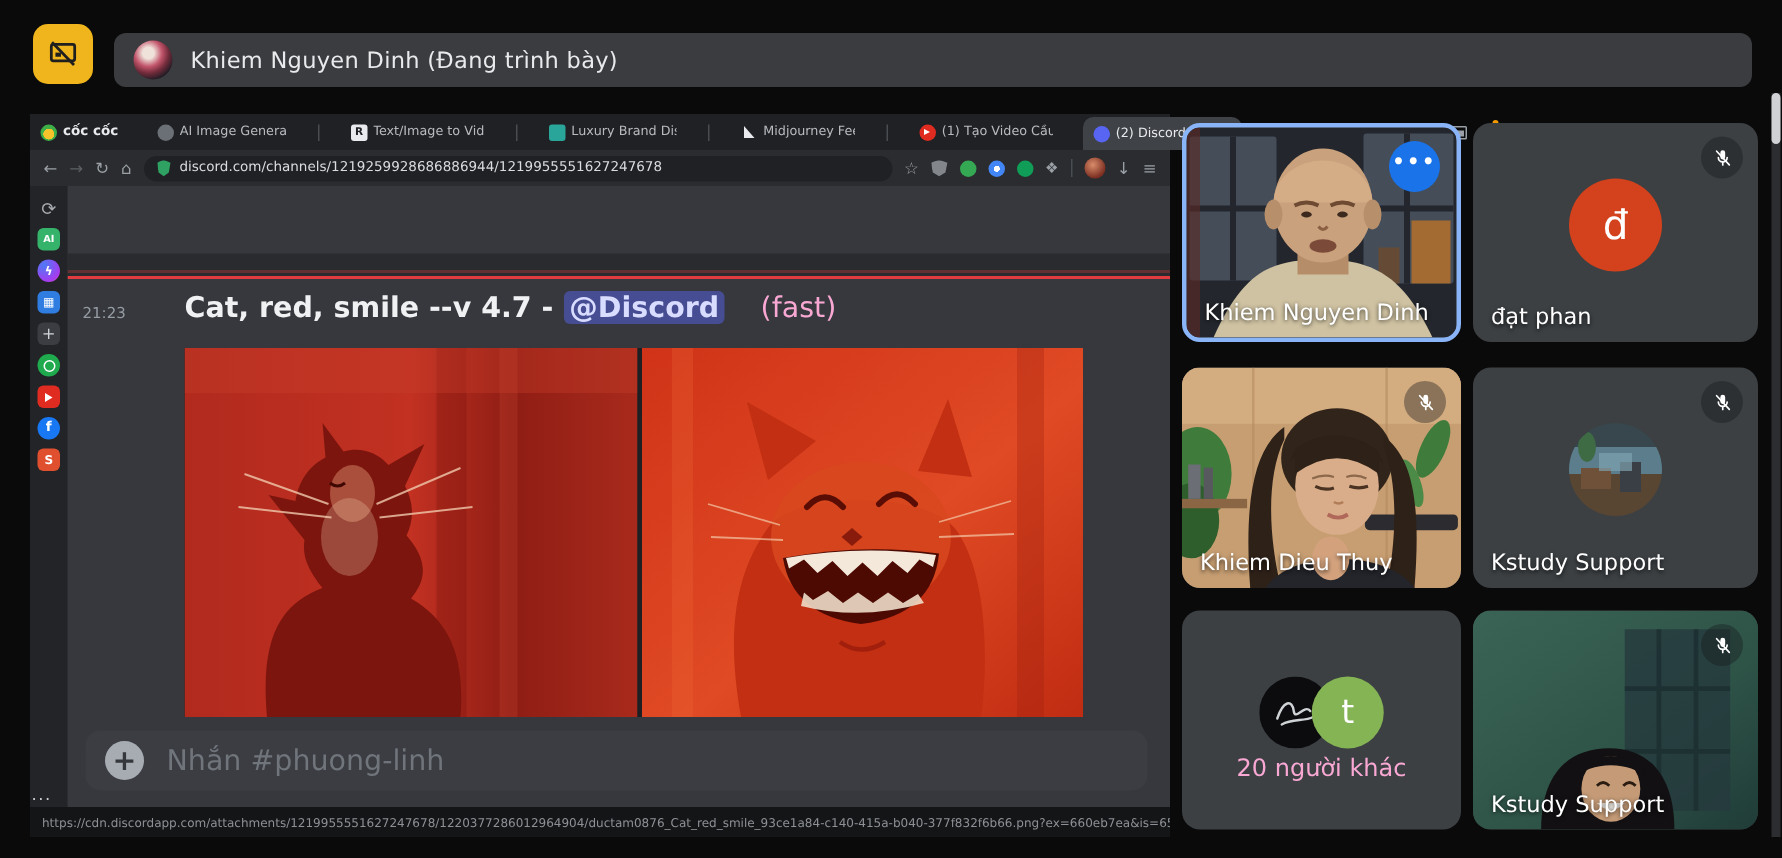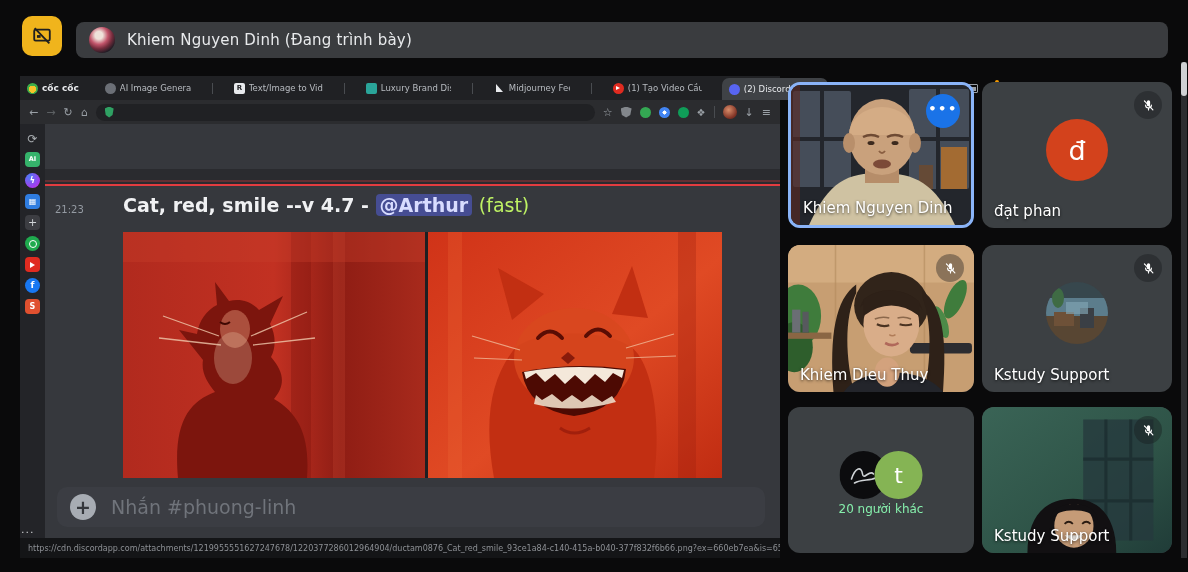--- a/index.html
+++ b/index.html
@@ -75,21 +75,21 @@
   .content { position:absolute; left:25px; top:48px; width:735px; height:414px; background:#36383d; overflow:hidden; }
   .vrow { position:absolute; left:80px; top:9px; display:flex; gap:13px; }
   .vbtn { width:90px; height:36px; background:#585c64; border:none; border-radius:4px; color:#f2f3f5;
           font-size:16px; font-family:inherit; cursor:pointer; }
   .btn-strip { position:absolute; left:0; top:45px; width:735px; height:15px; background:#2a2b2f; }
   .red-divider { position:absolute; left:0; top:60px; width:735px; height:2px; background:#e23c40;
                  box-shadow:0 -4px 0 rgba(226,60,64,.30); }
   .msg-time { position:absolute; left:10px; top:80px; color:#959ba3; font-size:10px; }
   .msg-line { position:absolute; left:78px; top:70px; font-size:19px; font-weight:700; color:#f0f1f3; white-space:nowrap; }
   .mention { background:rgba(88,101,242,.48); color:#d8dcff; border-radius:4px; padding:0 4px; cursor:pointer; }
-  .mode { font-weight:400; color:#bef264; }
+  .mode { font-weight:400; color:#f9a8d4;margin-left:17px; }
   .imgs { position:absolute; left:78px; top:108px; width:599px; height:246px; display:flex; gap:3px; background:#1e1f22; cursor:pointer; }
   .img-half { height:246px; } .img-half svg { display:block; width:100%; height:100%; }
   .composer { position:absolute; left:12px; top:363px; width:708px; height:40px; background:#3b3d43; border-radius:10px;
               display:flex; align-items:center; gap:15px; padding:0 13px; cursor:text; }
   .plus-circle { width:26px; height:26px; border-radius:50%; background:#a7acb3; color:#34373c; font-size:19px;
                  display:flex; align-items:center; justify-content:center; font-weight:700; cursor:pointer; flex:none; line-height:0; }
   .placeholder { color:#70747b; font-size:19px; }
   .statusbar { position:absolute; left:0; top:462px; width:760px; height:20px; background:#141517;
                display:flex; align-items:center; padding-left:8px; overflow:hidden; }
   .status-text { color:#8d9095; font-size:8px; white-space:nowrap; }
@@ -112,21 +112,21 @@
   .menu-blue { position:absolute; right:11px; top:9px; width:34px; height:34px; border-radius:50%; background:#1a73e8;
                display:flex; align-items:center; justify-content:center; color:#fff; font-size:13px; font-weight:700;
                letter-spacing:1.6px; cursor:pointer; padding-bottom:6px; }
   .big-avatar { position:absolute; left:50%; transform:translateX(-50%); top:37px; width:62px; height:62px;
                 border-radius:50%; }
   .t2 .big-avatar { background:#d3421c; color:#fff; display:flex; align-items:center; justify-content:center;
                     font-size:27px; font-weight:500; }
   .t5 .avatars { position:absolute; top:44px; left:50%; transform:translateX(-50%); display:flex; align-items:center; }
   .green-av { width:48px; height:48px; border-radius:50%; background:#85b454; margin-left:-13px; z-index:2;
               display:flex; align-items:center; justify-content:center; color:#fff; font-size:22px; font-weight:500; }
-  .center-name { position:absolute; top:95px; width:100%; text-align:center; color:#86efac; font-size:12px; font-weight:500; }
+  .center-name { position:absolute; top:95px; width:100%; text-align:center; color:#f9a8d4; font-size:16px; font-weight:500; }
 
   .scrollbar { position:absolute; left:1181px; top:62px; width:6px; height:496px; background:#2c2d30; }
   .scroll-thumb { width:6px; height:34px; background:#cfd1d4; border-radius:3px; cursor:pointer; }
 </style>
 </head>
 <body>
 
 <div class="stage">
 
   <button class="stop-btn">
@@ -195,20 +195,21 @@
       </div>
     </div>
 
     <div class="toolbar">
       <span class="nav-ic">←</span>
       <span class="nav-ic dim">→</span>
       <span class="nav-ic">↻</span>
       <span class="nav-ic">⌂</span>
       <div class="omnibox">
         <span class="shield"></span>
+        <span class="url-text">discord.com/channels/1219259928686886944/1219955551627247678</span>
       </div>
       <span class="nav-ic">☆</span>
       <span class="ext ext-shield"></span>
       <span class="ext" style="background:#34a853"></span>
       <span class="ext" style="background:radial-gradient(circle,#fff 0 25%,#4285f4 27%)"></span>
       <span class="ext" style="background:#0f9d58"></span>
       <span class="puzzle">❖</span>
       <span class="tb-sep"></span>
       <span class="avatar-mini"></span>
       <span class="nav-ic">↓</span>
@@ -229,21 +230,21 @@
       <span class="si si-shop">S</span>
     </div>
 
     <div class="content">
       <div class="btn-strip"></div>
       <div class="red-divider"></div>
 
       <span class="msg-time">21:23</span>
       <div class="msg-line">
         <span>Cat, red, smile --v 4.7 -</span>
-        <span class="mention">@Arthur</span>
+        <span class="mention">@Discord</span>
         <span class="mode">(fast)</span>
       </div>
 
       <div class="imgs">
         <div class="img-half" style="width:302px">
           <svg viewBox="0 0 302 246" preserveAspectRatio="none">
             <defs>
               <linearGradient id="lbg" x1="0" y1="0" x2="1" y2="0">
                 <stop offset="0" stop-color="#b12a1e"></stop>
                   <stop offset="0.5" stop-color="#c23122"></stop>

